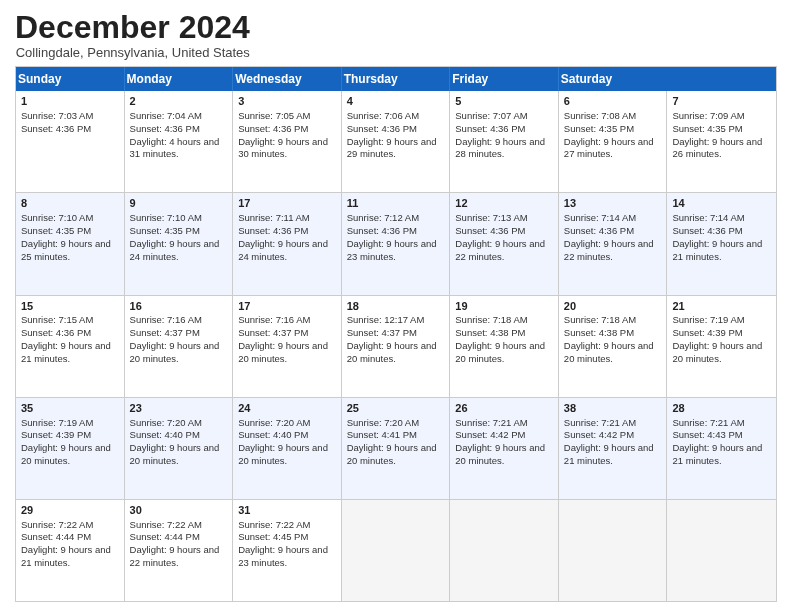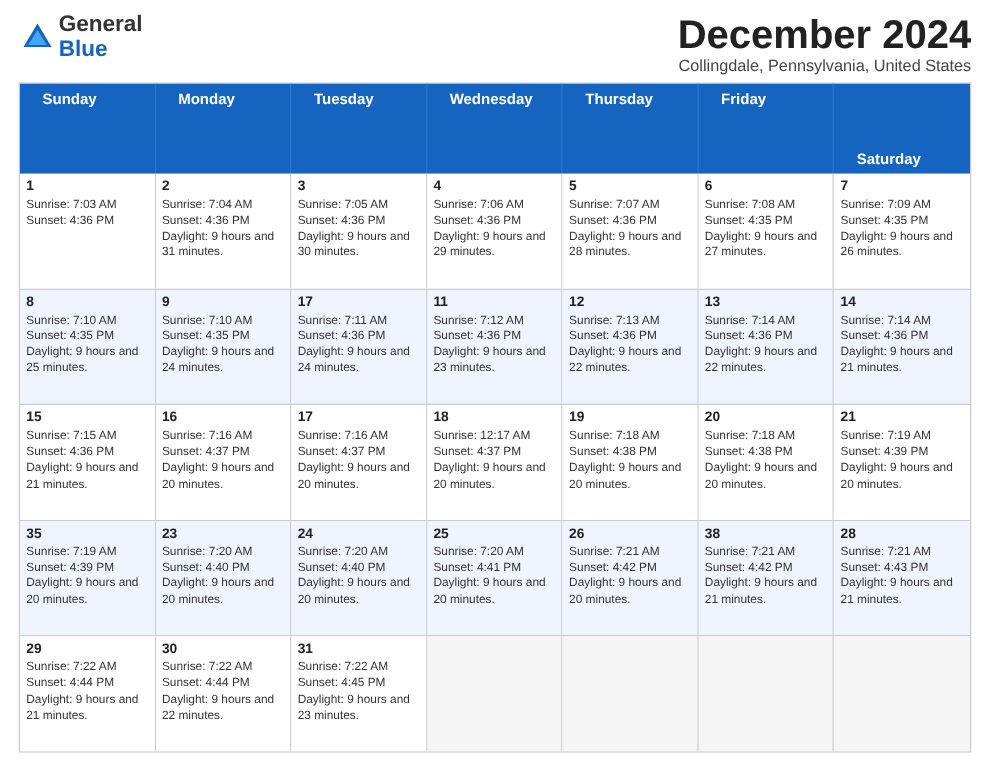--- a/index.html
+++ b/index.html
@@ -60,25 +60,25 @@
     }
     .cal-header {
       display: grid;
       grid-template-columns: repeat(7, 1fr);
       background: #1565c0;
     }
     .cal-header-cell {
       color: #fff;
       font-weight: bold;
       font-size: 12px;
-      padding: 5px 18px;
+      padding: 5px 2px;
       text-align: left;
       border-right: 1px solid #2979d0;
     }
-    .cal-header-cell:last-child { border-right: none; margin-top: 48px; }
+    .cal-header-cell:last-child { border-right: none; }
     .cal-body {
       flex: 1;
       display: flex;
       flex-direction: column;
     }
     .cal-row {
       display: grid;
       grid-template-columns: repeat(7, 1fr);
       flex: 1;
       border-top: 1px solid #ccc;
@@ -102,50 +102,39 @@
       display: block;
       margin-bottom: 1px;
     }
     .alt-row .cal-cell { background: #f0f4ff; }
   </style>
 </head>
 <body>
 
 <div class="page">
   <div class="header">
-    <div class="logo">
-      <svg class="logo-icon" viewBox="0 0 40 40">
-        <polygon points="20,5 35,30 5,30" fill="#1565c0"></polygon>
-        <polygon points="20,12 30,28 10,28" fill="#42a5f5"></polygon>
-      </svg>
-      <div class="logo-text">
-        <span class="general">General</span><br>
-        <span class="blue">Blue</span>
-      </div>
-    </div>
     <div class="title-block">
       <div class="month-title">December 2024</div>
       <div class="location">Collingdale, Pennsylvania, United States</div>
     </div>
   </div>
 
   <div class="calendar">
     <div class="cal-header">
     <div class="cal-header-cell">Sunday</div>
         <div class="cal-header-cell">Monday</div>
-        <div class="cal-header-cell">Tuesday</div>
         <div class="cal-header-cell">Wednesday</div>
         <div class="cal-header-cell">Thursday</div>
         <div class="cal-header-cell">Friday</div>
         <div class="cal-header-cell">Saturday</div>
       </div>
     <div class="cal-body">
     <div class="cal-row">
           <div class="cal-cell"><span class="day-num">1</span><span>Sunrise: 7:03 AM</span><br><span>Sunset: 4:36 PM</span><br></div>
-          <div class="cal-cell"><span class="day-num">2</span><span>Sunrise: 7:04 AM</span><br><span>Sunset: 4:36 PM</span><br><span>Daylight: 9 hours and 31 minutes.</span></div>
+          <div class="cal-cell"><span class="day-num">2</span><span>Sunrise: 7:04 AM</span><br><span>Sunset: 4:36 PM</span><br><span>Daylight: 4 hours and 31 minutes.</span></div>
           <div class="cal-cell"><span class="day-num">3</span><span>Sunrise: 7:05 AM</span><br><span>Sunset: 4:36 PM</span><br><span>Daylight: 9 hours and 30 minutes.</span></div>
           <div class="cal-cell"><span class="day-num">4</span><span>Sunrise: 7:06 AM</span><br><span>Sunset: 4:36 PM</span><br><span>Daylight: 9 hours and 29 minutes.</span></div>
           <div class="cal-cell"><span class="day-num">5</span><span>Sunrise: 7:07 AM</span><br><span>Sunset: 4:36 PM</span><br><span>Daylight: 9 hours and 28 minutes.</span></div>
           <div class="cal-cell"><span class="day-num">6</span><span>Sunrise: 7:08 AM</span><br><span>Sunset: 4:35 PM</span><br><span>Daylight: 9 hours and 27 minutes.</span></div>
           <div class="cal-cell"><span class="day-num">7</span><span>Sunrise: 7:09 AM</span><br><span>Sunset: 4:35 PM</span><br><span>Daylight: 9 hours and 26 minutes.</span></div>
         </div>
         <div class="cal-row alt-row">
           <div class="cal-cell"><span class="day-num">8</span><span>Sunrise: 7:10 AM</span><br><span>Sunset: 4:35 PM</span><br><span>Daylight: 9 hours and 25 minutes.</span></div>
           <div class="cal-cell"><span class="day-num">9</span><span>Sunrise: 7:10 AM</span><br><span>Sunset: 4:35 PM</span><br><span>Daylight: 9 hours and 24 minutes.</span></div>
           <div class="cal-cell"><span class="day-num">17</span><span>Sunrise: 7:11 AM</span><br><span>Sunset: 4:36 PM</span><br><span>Daylight: 9 hours and 24 minutes.</span></div>

